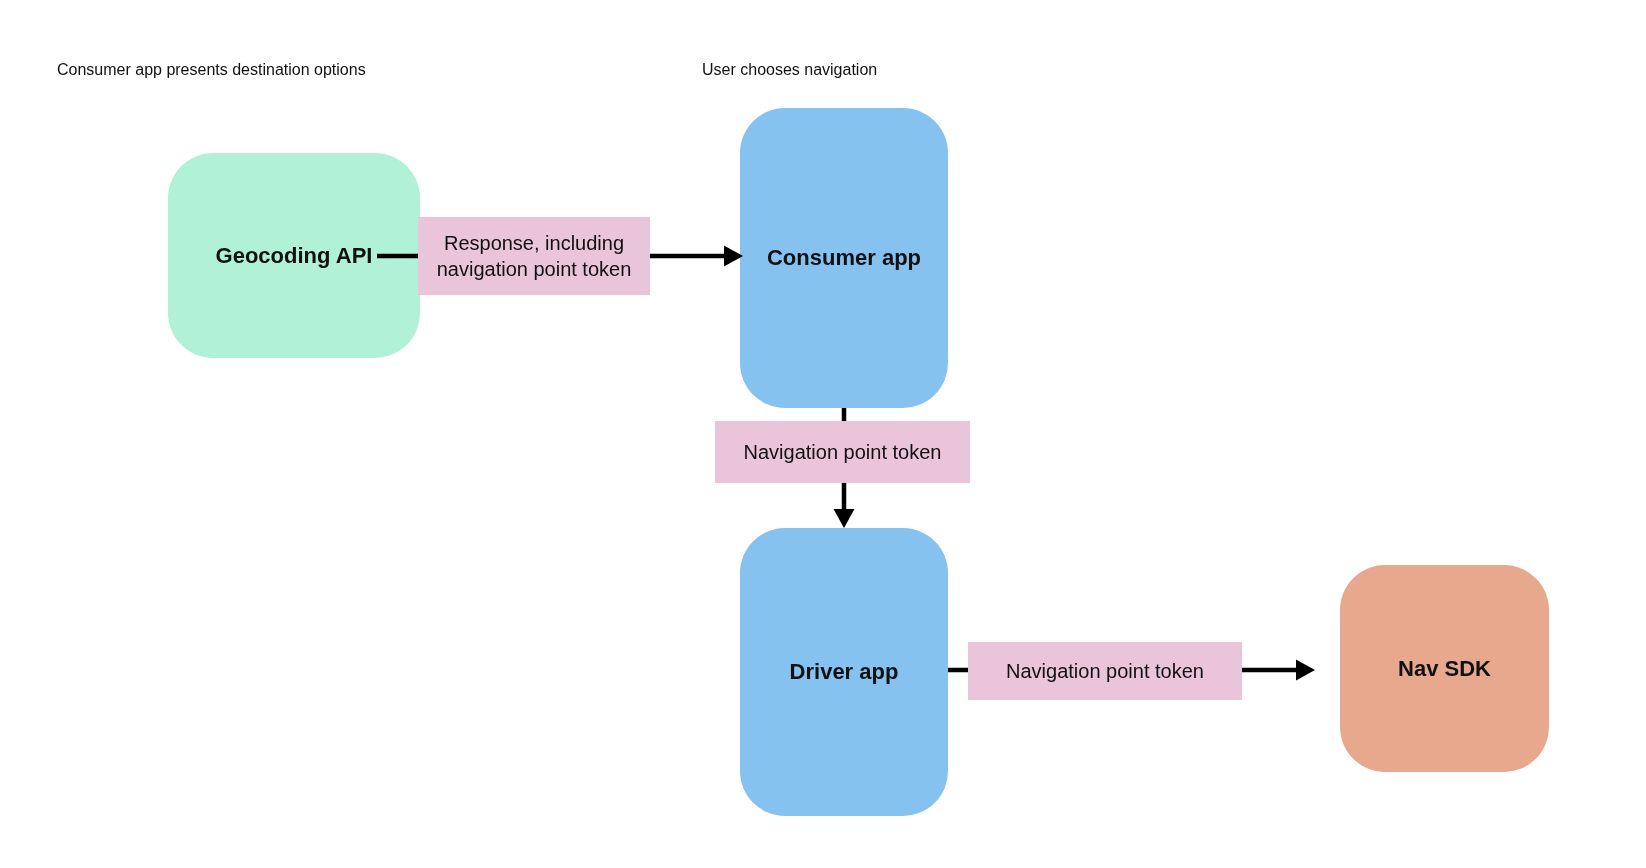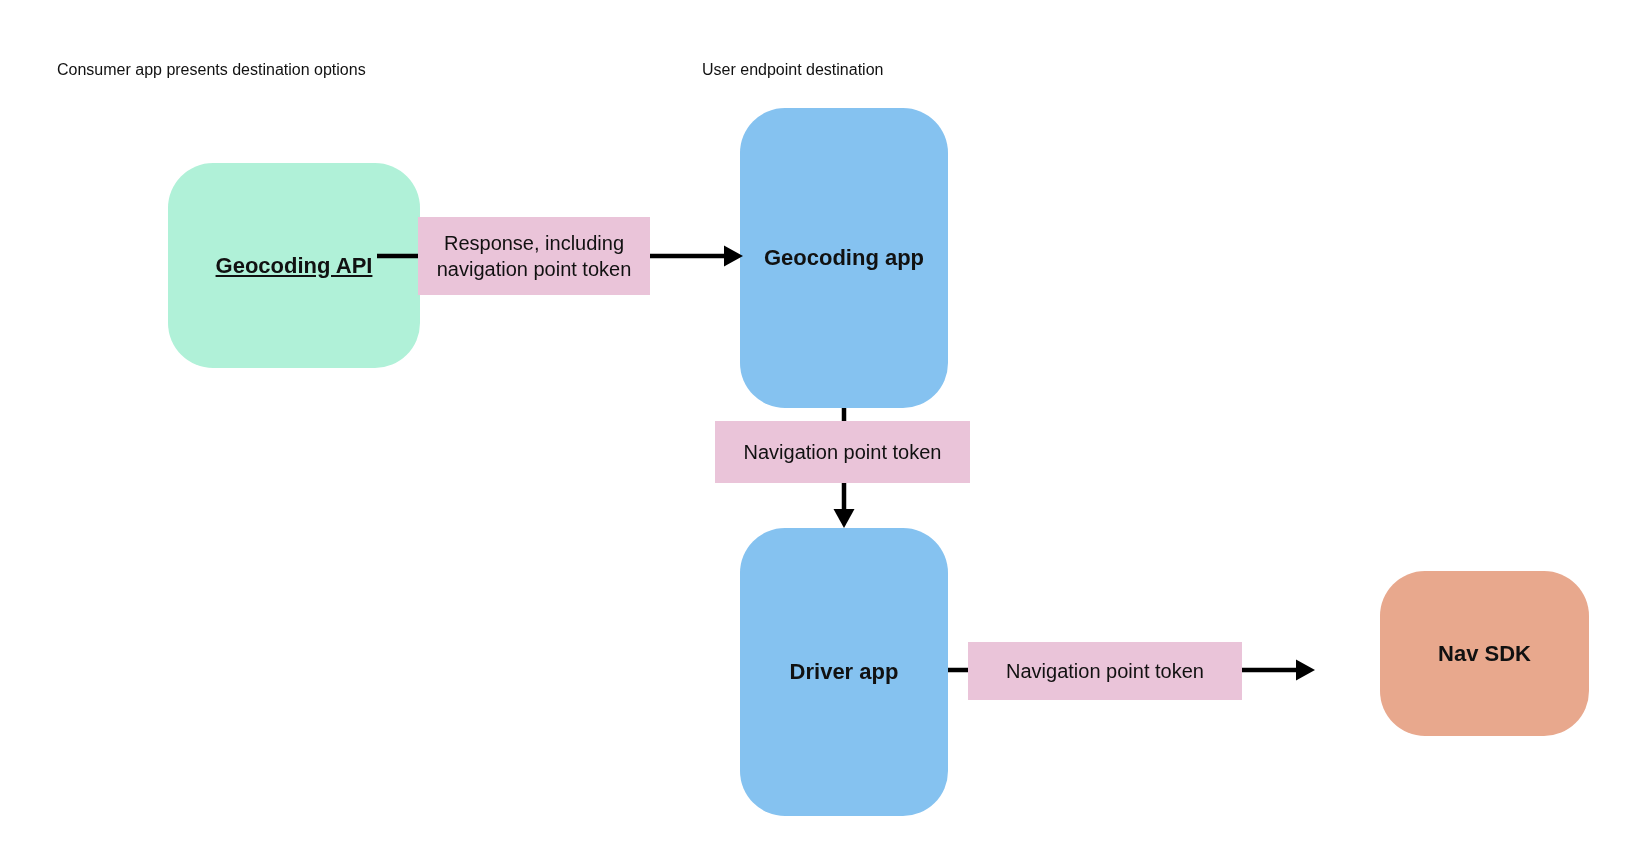--- a/index.html
+++ b/index.html
@@ -44,24 +44,24 @@
   .node .node-label {
     font-size: 22px;
     font-weight: 700;
     text-align: center;
     white-space: nowrap;
   }
   .node-green  { background: var(--box-green); }
   .node-blue   { background: var(--box-blue); }
   .node-orange { background: var(--box-orange); }
 
-  #geocoding-box { left: 168px; top: 163px; width: 252px; height: 205px; text-decoration: underline; }
+  #geocoding-box { left: 168px; top: 153px; width: 252px; height: 205px; }
   #consumer-box  { left: 740px; top: 108px; width: 208px; height: 300px; }
   #driver-box    { left: 740px; top: 528px; width: 208px; height: 288px; }
-  #navsdk-box    { left: 1380px; top: 565px; width: 209px; height: 165px; margin-top: 6px; }
+  #navsdk-box    { left: 1340px; top: 565px; width: 209px; height: 207px; }
 
   .arrow-layer {
     position: absolute;
     left: 0; top: 0;
     width: 1646px;
     height: 868px;
     z-index: 2;
     pointer-events: none;
   }
   .arrow-line { stroke: var(--arrow); stroke-width: 4.5px; }
@@ -86,28 +86,28 @@
   #header-1 { left: 57px; }
   #header-2 { left: 702px; }
   #header-3 { left: 1208px; }
 </style>
 </head>
 <body>
 
 <div class="canvas">
 
   <div class="col-header" id="header-1">Consumer app presents destination options</div>
-  <div class="col-header" id="header-2">User endpoint destination</div>
+  <div class="col-header" id="header-2">User chooses navigation</div>
 
   <div class="node node-green" id="geocoding-box">
     <span class="node-label">Geocoding API</span>
   </div>
 
   <div class="node node-blue" id="consumer-box">
-    <span class="node-label">Geocoding app</span>
+    <span class="node-label">Consumer app</span>
   </div>
 
   <div class="node node-blue" id="driver-box">
     <span class="node-label">Driver app</span>
   </div>
 
   <div class="node node-orange" id="navsdk-box">
     <span class="node-label">Nav SDK</span>
   </div>
 

